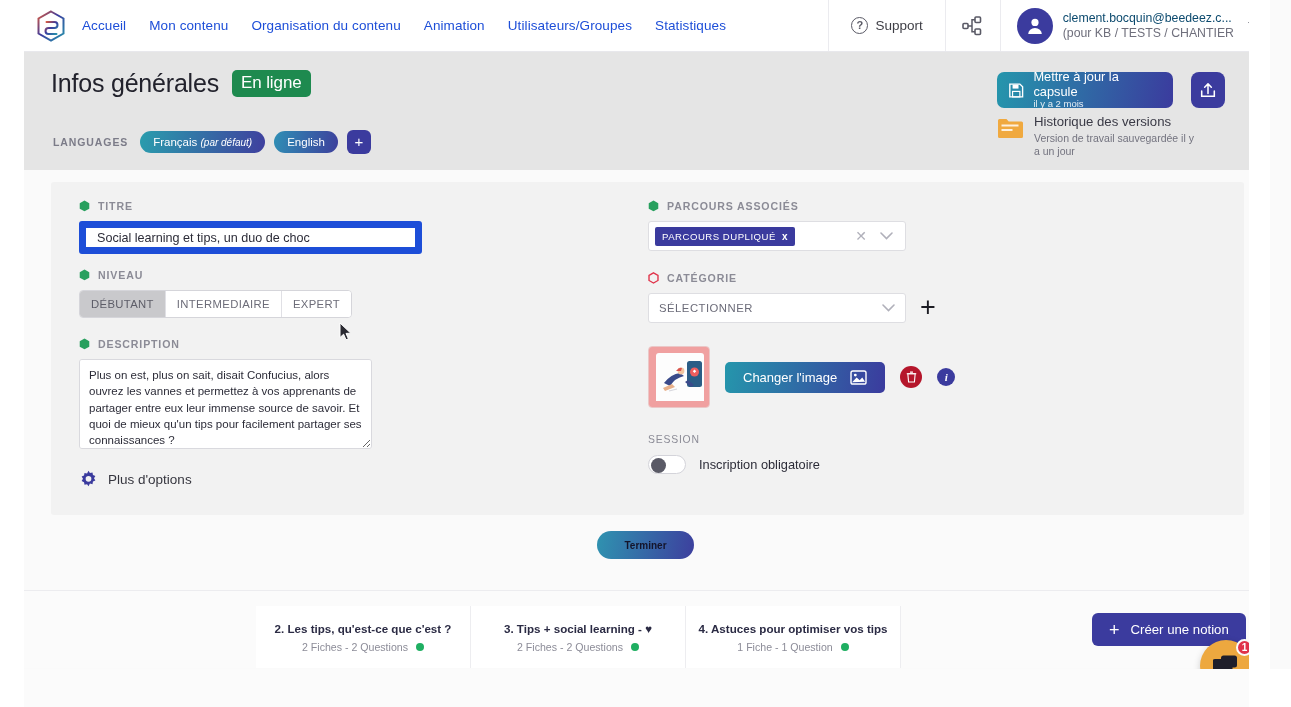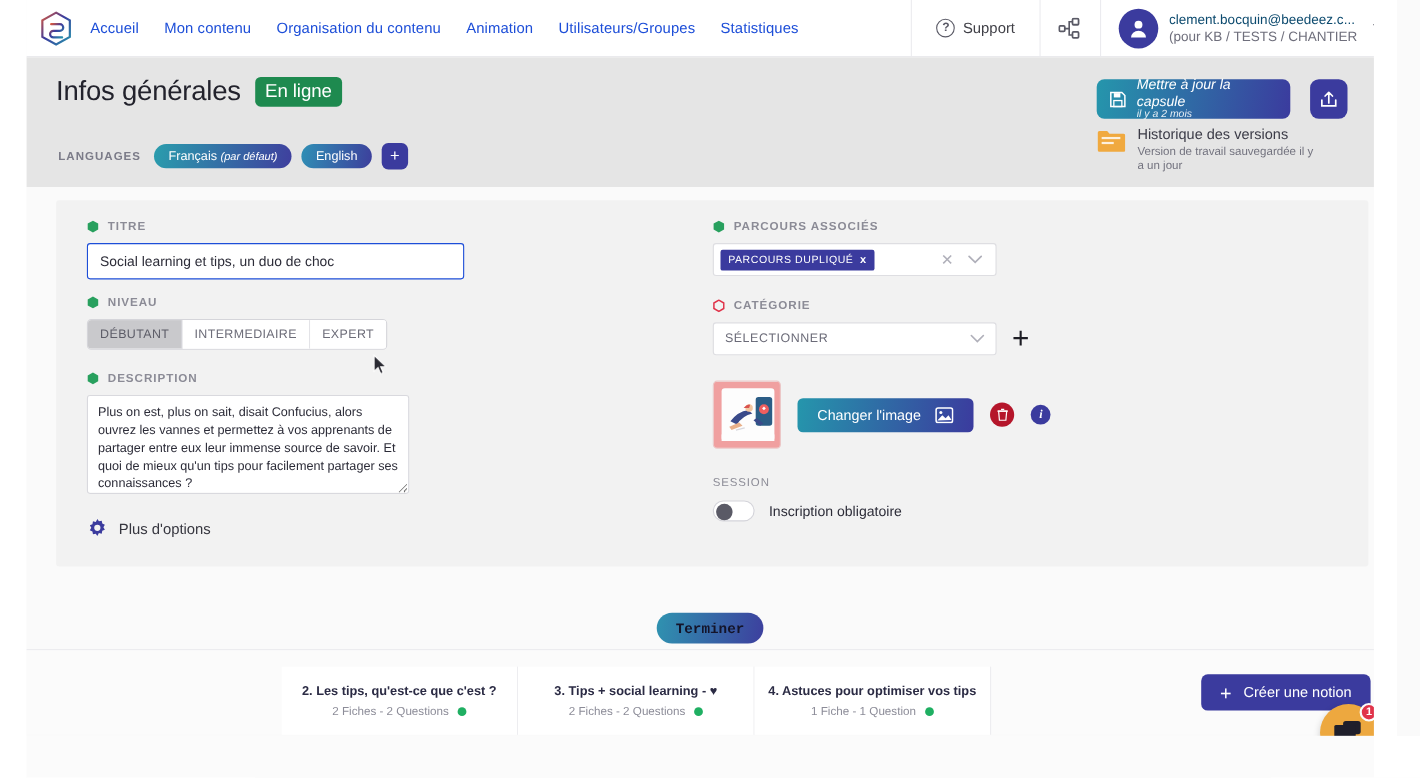--- a/index.html
+++ b/index.html
@@ -100,21 +100,20 @@
     border: none; font-size: 15px; line-height: 22px; cursor: pointer;
   }
 
   
   .update-btn {
     position: absolute; right: 97px; top: 20px;
     width: 176px; height: 36px; border: none; border-radius: 7px; cursor: pointer;
     background: linear-gradient(100deg, #2596ac 0%, #3b3b9e 100%);
     color: #fff; display: flex; align-items: center; gap: 9px; padding: 0 11px;
     text-align: left;
-    font-style: italic;
   }
   .update-btn .ub-txt { line-height: 1.12; }
   .ub-main { font-size: 12.8px; }
   .ub-sub { font-size: 9.5px; opacity: .88; }
   .share-btn {
     position: absolute; right: 45px; top: 20px;
     width: 34px; height: 36px; border: none; border-radius: 8px; cursor: pointer;
     background: #3b3b9e; display: flex; align-items: center; justify-content: center;
   }
   .history-block { position: absolute; right: 73px; top: 62px; display: flex; gap: 11px; width: 200px; }
@@ -128,21 +127,21 @@
     background: #f2f2f2; border-radius: 3px;
   }
   .field-label { display: flex; align-items: center; gap: 8px; font-size: 10.6px; letter-spacing: .85px; color: #8b8b96; font-weight: 600; }
   .hexdot { width: 11px; height: 12px; display: block; }
 
   .col-left { position: absolute; left: 28px; top: 18px; width: 400px; }
   .col-right { position: absolute; left: 597px; top: 18px; width: 420px; }
 
   .text-input {
     width: 343px; height: 33px; margin-top: 9px;
-    background: #fff; border: 1px solid #1d4ed8; border-radius: 3px;
+    background: #fff; border: 7px solid #1d4ed8; border-radius: 3px;
     font-size: 12.6px; color: #2c2c38; padding: 0 11px;
     font-family: "Liberation Sans", sans-serif;
   }
   .counter-wrap { width: 343px; display: flex; justify-content: flex-end; margin-top: 7px; }
   .counter {
     background: #2e9e62; color: #fff; font-size: 10.2px; border-radius: 11px; padding: 4px 11px;
   }
 
   .seg-group { display: flex; margin-top: 9px; border: 1px solid #d5d5da; border-radius: 4px; width: fit-content; overflow: hidden; background: #fff; }
   .seg {
@@ -212,24 +211,24 @@
     border: 1px solid #d4d4da; position: relative; cursor: pointer; flex: 0 0 38px;
   }
   .toggle .knob {
     position: absolute; left: 2px; top: 2px; width: 15px; height: 15px; border-radius: 50%;
     background: #5a5a66;
   }
   .toggle-text { font-size: 12.8px; color: #2c2c38; }
 
   
   .terminer {
-    position: absolute; left: 597px; top: 557px;
+    position: absolute; left: 597px; top: 531px;
     width: 97px; height: 28px; border: none; border-radius: 14px; cursor: pointer;
     background: linear-gradient(100deg, #2f93b0 0%, #3d3f9e 100%);
-    color: #14142a; font-size: 13px; font-weight: 700; font-family: Liberation Mono, monospace;
+    color: #14142a; font-size: 10px; font-weight: 700;
   }
 
   
   .strip {
     position: absolute; left: 24px; top: 590px; width: 1246px; height: 78px;
     background: #fbfbfb; border-top: 1px solid #ececef;
   }
   .notion-card {
     position: absolute; background: #ffffff; border-right: 1px solid #ededf0;
     display: flex; flex-direction: column; align-items: center; justify-content: center;

